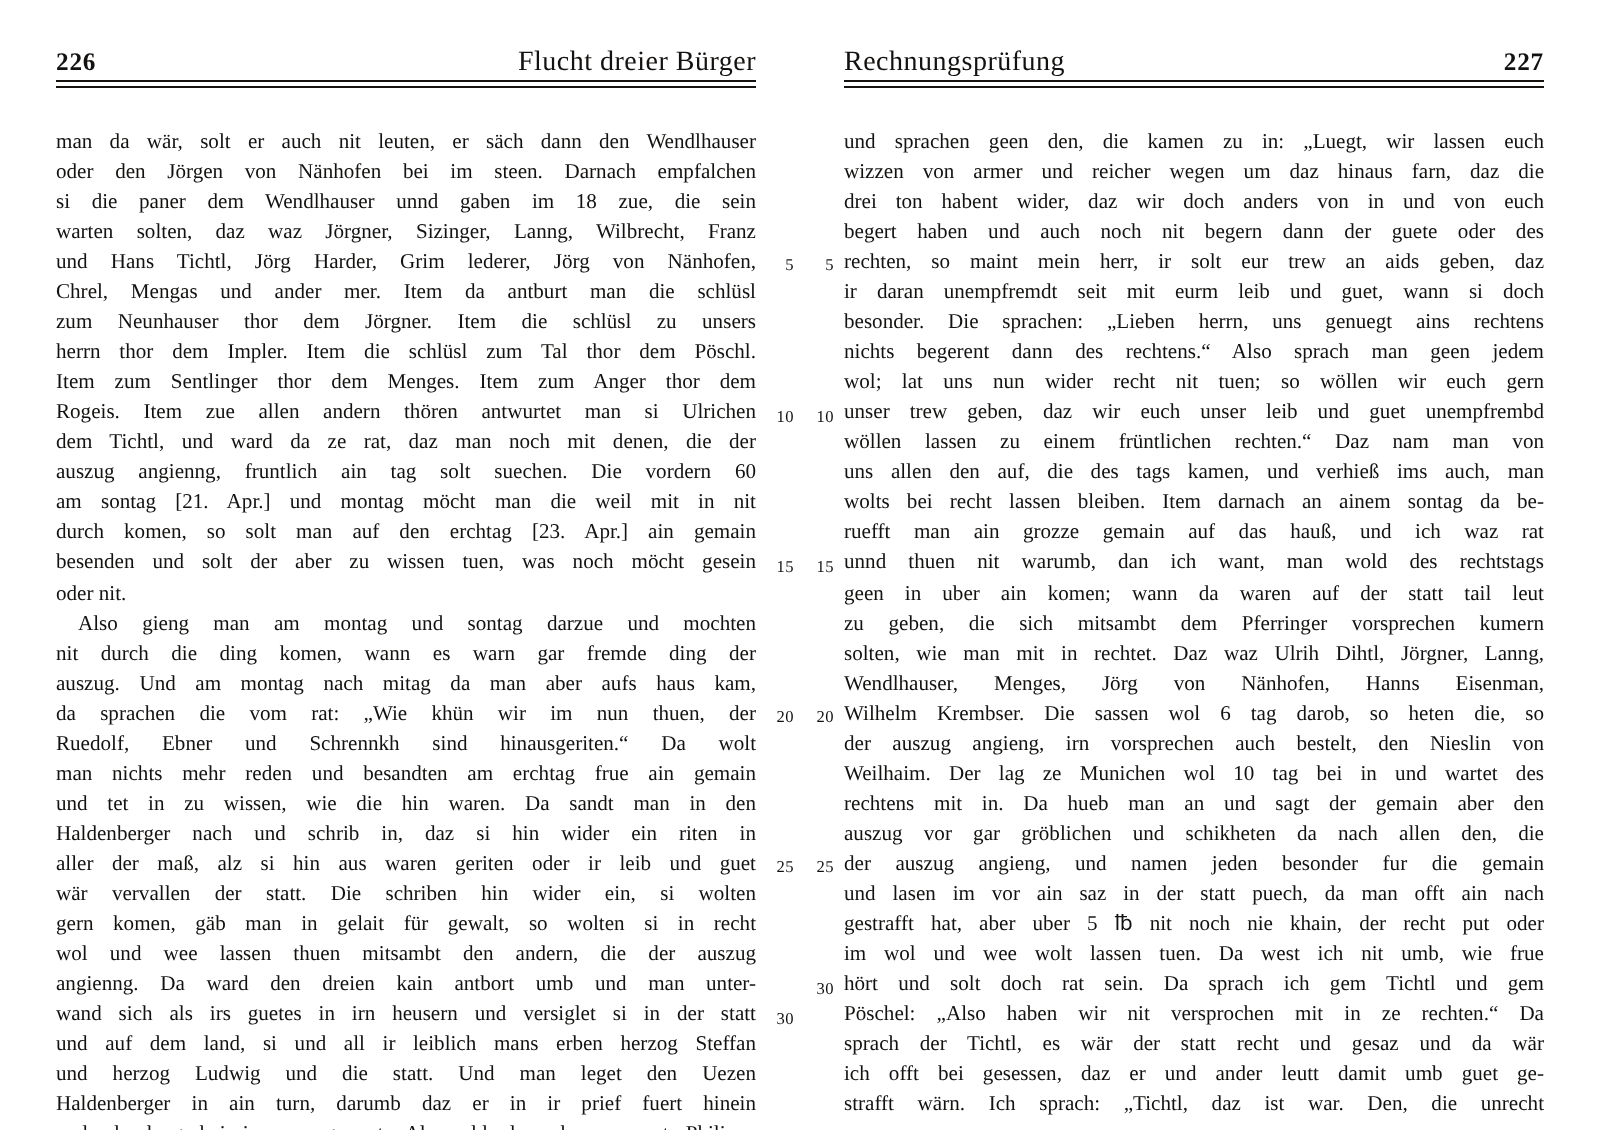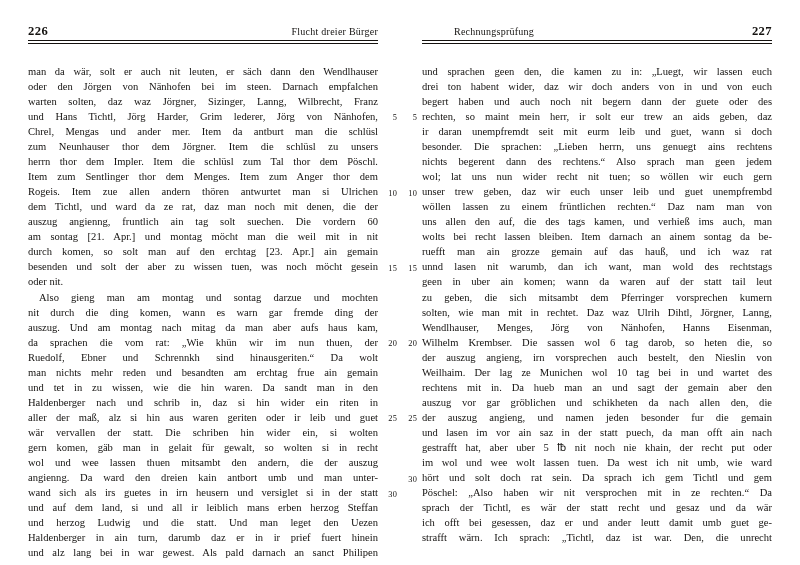--- a/index.html
+++ b/index.html
@@ -42,22 +42,21 @@
     letter-spacing: 0.25px;
     height: 14px;
   }
   .runhead .folio {
     font-size: 12.6px;
     font-weight: bold;
     letter-spacing: 0.4px;
   }
   .runhead .title {
     flex: 1;
-    font-size: 10px;
-    padding-left: 32px;
+    font-size: 14px;
   }
   .runhead-left .title {
     text-align: right;
   }
   .runhead-right .title {
     text-align: left;
   }
   .rule {
     margin-top: 2px;
     border-top: 1.6px solid #15120f;
@@ -115,20 +114,21 @@
 
   <div class="page page-left">
     <div class="runhead runhead-left">
       <span class="folio">226</span>
       <span class="title">Flucht dreier Bürger</span>
     </div>
     <div class="rule"></div>
     <div class="textblock" id="left-lines">
         <div class="ln"><span class="txt">man da wär, solt er auch nit leuten, er säch dann den Wendlhauser</span></div>
         <div class="ln"><span class="txt">oder den Jörgen von Nänhofen bei im steen. Darnach empfalchen</span></div>
+        <div class="ln"><span class="txt">si die paner dem Wendlhauser unnd gaben im 18 zue, die sein</span></div>
         <div class="ln"><span class="txt">warten solten, daz waz Jörgner, Sizinger, Lanng, Wilbrecht, Franz</span></div>
         <div class="ln"><span class="txt">und Hans Tichtl, Jörg Harder, Grim lederer, Jörg von Nänhofen,</span><span class="lnum">5</span></div>
         <div class="ln"><span class="txt">Chrel, Mengas und ander mer. Item da antburt man die schlüsl</span></div>
         <div class="ln"><span class="txt">zum Neunhauser thor dem Jörgner. Item die schlüsl zu unsers</span></div>
         <div class="ln"><span class="txt">herrn thor dem Impler. Item die schlüsl zum Tal thor dem Pöschl.</span></div>
         <div class="ln"><span class="txt">Item zum Sentlinger thor dem Menges. Item zum Anger thor dem</span></div>
         <div class="ln"><span class="txt">Rogeis. Item zue allen andern thören antwurtet man si Ulrichen</span><span class="lnum">10</span></div>
         <div class="ln"><span class="txt">dem Tichtl, und ward da ze rat, daz man noch mit denen, die der</span></div>
         <div class="ln"><span class="txt">auszug angienng, fruntlich ain tag solt suechen. Die vordern 60</span></div>
         <div class="ln"><span class="txt">am sontag [21. Apr.] und montag möcht man die weil mit in nit</span></div>
@@ -157,46 +157,47 @@
   </div>
 
   <div class="page page-right">
     <div class="runhead runhead-right">
       <span class="title">Rechnungsprüfung</span>
       <span class="folio">227</span>
     </div>
     <div class="rule"></div>
     <div class="textblock" id="right-lines">
         <div class="ln"><span class="txt">und sprachen geen den, die kamen zu in: „Luegt, wir lassen euch</span></div>
+        <div class="ln"><span class="txt">wizzen von armer und reicher wegen um daz hinaus farn, daz die</span></div>
         <div class="ln"><span class="txt">drei ton habent wider, daz wir doch anders von in und von euch</span></div>
         <div class="ln"><span class="txt">begert haben und auch noch nit begern dann der guete oder des</span></div>
         <div class="ln"><span class="txt">rechten, so maint mein herr, ir solt eur trew an aids geben, daz</span><span class="lnum">5</span></div>
         <div class="ln"><span class="txt">ir daran unempfremdt seit mit eurm leib und guet, wann si doch</span></div>
         <div class="ln"><span class="txt">besonder. Die sprachen: „Lieben herrn, uns genuegt ains rechtens</span></div>
         <div class="ln"><span class="txt">nichts begerent dann des rechtens.“ Also sprach man geen jedem</span></div>
         <div class="ln"><span class="txt">wol; lat uns nun wider recht nit tuen; so wöllen wir euch gern</span></div>
         <div class="ln"><span class="txt">unser trew geben, daz wir euch unser leib und guet unempfrembd</span><span class="lnum">10</span></div>
         <div class="ln"><span class="txt">wöllen lassen zu einem früntlichen rechten.“ Daz nam man von</span></div>
         <div class="ln"><span class="txt">uns allen den auf, die des tags kamen, und verhieß ims auch, man</span></div>
         <div class="ln"><span class="txt">wolts bei recht lassen bleiben. Item darnach an ainem sontag da be-</span></div>
         <div class="ln"><span class="txt">ruefft man ain grozze gemain auf das hauß, und ich waz rat</span></div>
-        <div class="ln"><span class="txt">unnd lasen nit warumb, dan ich want, man wold des rechtstags</span><span class="lnum">15</span></div>
+        <div class="ln"><span class="txt">unnd thuen nit warumb, dan ich want, man wold des rechtstags</span><span class="lnum">15</span></div>
         <div class="ln"><span class="txt">geen in uber ain komen; wann da waren auf der statt tail leut</span></div>
         <div class="ln"><span class="txt">zu geben, die sich mitsambt dem Pferringer vorsprechen kumern</span></div>
         <div class="ln"><span class="txt">solten, wie man mit in rechtet. Daz waz Ulrih Dihtl, Jörgner, Lanng,</span></div>
         <div class="ln"><span class="txt">Wendlhauser, Menges, Jörg von Nänhofen, Hanns Eisenman,</span></div>
         <div class="ln"><span class="txt">Wilhelm Krembser. Die sassen wol 6 tag darob, so heten die, so</span><span class="lnum">20</span></div>
         <div class="ln"><span class="txt">der auszug angieng, irn vorsprechen auch bestelt, den Nieslin von</span></div>
         <div class="ln"><span class="txt">Weilhaim. Der lag ze Munichen wol 10 tag bei in und wartet des</span></div>
         <div class="ln"><span class="txt">rechtens mit in. Da hueb man an und sagt der gemain aber den</span></div>
         <div class="ln"><span class="txt">auszug vor gar gröblichen und schikheten da nach allen den, die</span></div>
         <div class="ln"><span class="txt">der auszug angieng, und namen jeden besonder fur die gemain</span><span class="lnum">25</span></div>
         <div class="ln"><span class="txt">und lasen im vor ain saz in der statt puech, da man offt ain nach</span></div>
         <div class="ln"><span class="txt">gestrafft hat, aber uber 5 ℔ nit noch nie khain, der recht put oder</span></div>
-        <div class="ln"><span class="txt">im wol und wee wolt lassen tuen. Da west ich nit umb, wie ward</span></div>
+        <div class="ln"><span class="txt">im wol und wee wolt lassen tuen. Da west ich nit umb, wie frue</span></div>
         <div class="ln"><span class="txt">hört und solt doch rat sein. Da sprach ich gem Tichtl und gem</span><span class="lnum">30</span></div>
         <div class="ln"><span class="txt">Pöschel: „Also haben wir nit versprochen mit in ze rechten.“ Da</span></div>
         <div class="ln"><span class="txt">sprach der Tichtl, es wär der statt recht und gesaz und da wär</span></div>
         <div class="ln"><span class="txt">ich offt bei gesessen, daz er und ander leutt damit umb guet ge-</span></div>
         <div class="ln"><span class="txt">strafft wärn. Ich sprach: „Tichtl, daz ist war. Den, die unrecht</span></div>
       </div>
 
   </div>
 
 </div>

